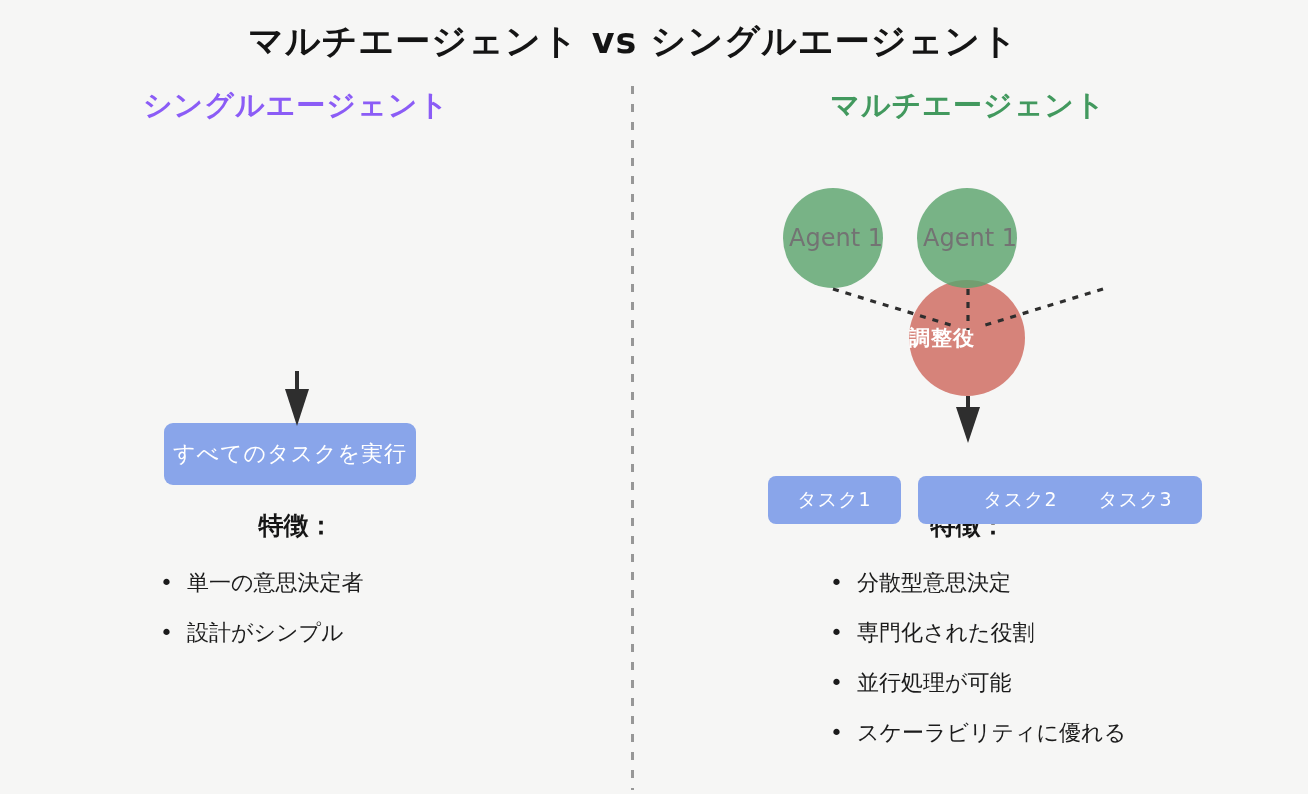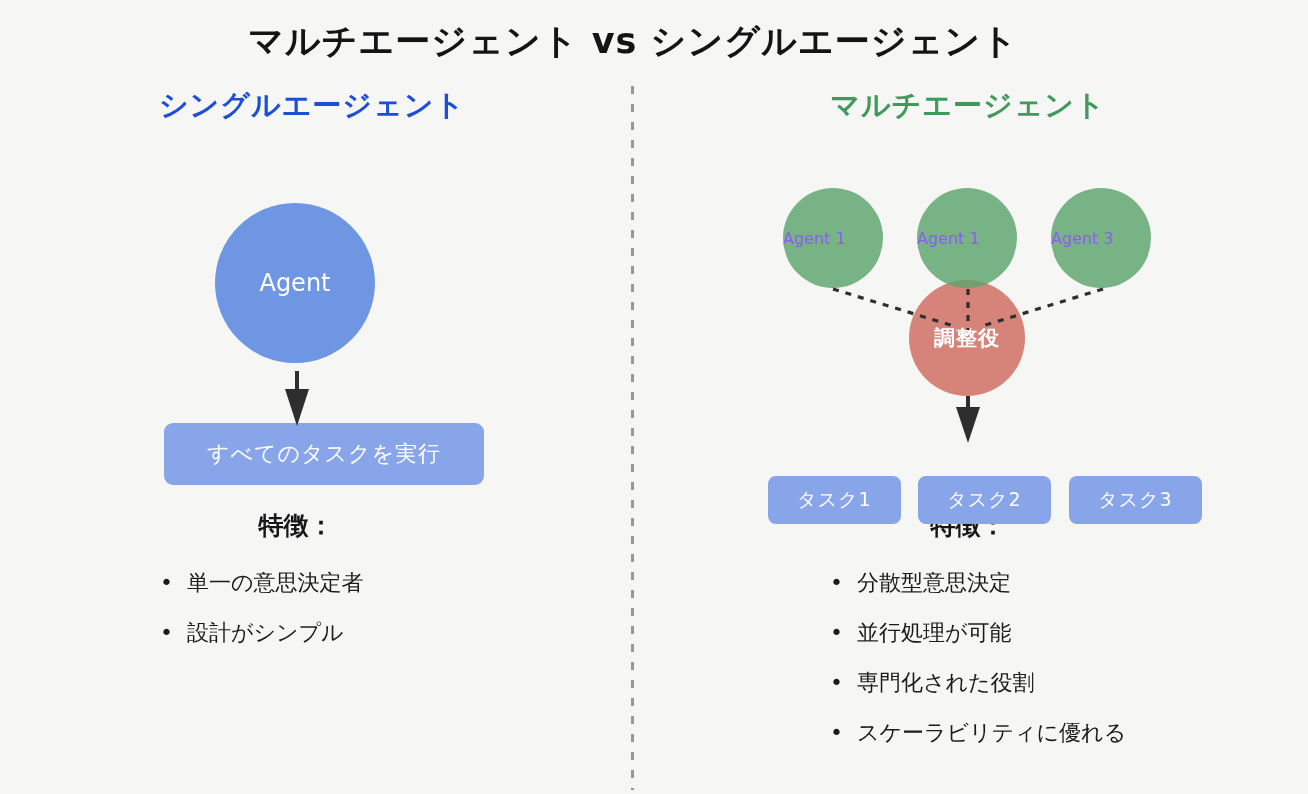--- a/index.html
+++ b/index.html
@@ -35,21 +35,21 @@
   }
   .col-heading {
     position: absolute;
     top: 86px;
     transform: translateX(-50%);
     font-size: 29px;
     font-weight: 700;
     white-space: nowrap;
     letter-spacing: 1px;
   }
-  .heading-left { left: 296px; color: #1d4ed8; margin-left: 16px; }
+  .heading-left { left: 296px; color: #8b5cf6; }
   .heading-right { left: 968px; color: #42995e; }
 
   .agent-circle {
     position: absolute;
     left: 215px;
     top: 203px;
     width: 160px;
     height: 160px;
     border-radius: 50%;
     background: #6e96e2;
@@ -57,60 +57,60 @@
     align-items: center;
     justify-content: center;
     color: #ffffff;
     font-size: 24px;
     z-index: 2;
   }
   .exec-box {
     position: absolute;
     left: 164px;
     top: 423px;
-    width: 320px;
+    width: 252px;
     height: 62px;
     border-radius: 9px;
     background: #89a5ea;
     display: flex;
     align-items: center;
     justify-content: center;
     color: #ffffff;
     font-size: 22px;
     letter-spacing: 1px;
     z-index: 2;
   }
   .mini-circle {
     position: absolute;
     top: 188px;
     width: 100px;
     height: 100px;
     border-radius: 50%;
     background: rgba(91, 163, 110, 0.82);
     display: flex;
     align-items: center;
-    justify-content: flex-start;
-    color: #8b5cf6;
-    font-size: 16px;
+    justify-content: flex-end;
+    color: #737373;
+    font-size: 24px;
     z-index: 3;
   }
   .mini-1 { left: 783px; }
   .mini-2 { left: 917px; }
   .mini-3 { left: 1051px; }
   .coordinator-circle {
     position: absolute;
     left: 909px;
     top: 280px;
     width: 116px;
     height: 116px;
     border-radius: 50%;
     background: #d6837a;
     display: flex;
     align-items: center;
-    justify-content: center;
+    justify-content: flex-start;
     color: #ffffff;
     font-size: 21px;
     font-weight: 700;
     letter-spacing: 1px;
     z-index: 2;
   }
   .task-box {
     position: absolute;
     top: 476px;
     width: 133px;
@@ -119,21 +119,21 @@
     background: #89a5ea;
     display: flex;
     align-items: center;
     justify-content: center;
     color: #ffffff;
     font-size: 19px;
     letter-spacing: 1px;
     z-index: 2;
   }
   .task-1 { left: 768px; }
-  .task-2 { left: 918px; }
+  .task-2 { left: 918px; padding-left: 36px; }
   .task-3 { left: 1069px; }
 
   .features-title {
     position: absolute;
     top: 509px;
     transform: translateX(-50%);
     font-size: 25px;
     font-weight: 700;
     color: #161616;
     white-space: nowrap;
@@ -176,23 +176,20 @@
 <body>
 
 <div class="canvas">
 
   <div class="title">マルチエージェント vs シングルエージェント</div>
 
   <div class="divider"></div>
 
   <div class="col-heading heading-left">シングルエージェント</div>
 
-  <div class="agent-circle">
-    <span>Agent</span>
-  </div>
 
   <div class="exec-box">
     <span>すべてのタスクを実行</span>
   </div>
 
   <div class="features-title ft-left">特徴：</div>
 
   <ul class="feature-list fl-left">
     <li>単一の意思決定者</li>
     <li>設計がシンプル</li>
@@ -203,40 +200,37 @@
   <div class="coordinator-circle">
     <span>調整役</span>
   </div>
 
   <div class="mini-circle mini-1">
     <span>Agent 1</span>
   </div>
   <div class="mini-circle mini-2">
     <span>Agent 1</span>
   </div>
-  <div class="mini-circle mini-3">
-    <span>Agent 3</span>
-  </div>
 
   <div class="task-box task-1">
     <span>タスク1</span>
   </div>
   <div class="task-box task-2">
     <span>タスク2</span>
   </div>
   <div class="task-box task-3">
     <span>タスク3</span>
   </div>
 
   <div class="features-title ft-right">特徴：</div>
 
   <ul class="feature-list fl-right">
     <li>分散型意思決定</li>
+    <li>専門化された役割</li>
     <li>並行処理が可能</li>
-    <li>専門化された役割</li>
     <li>スケーラビリティに優れる</li>
   </ul>
 
   <svg class="overlay-svg" viewBox="0 0 1308 794" xmlns="http://www.w3.org/2000/svg">
 
     <g>
       <line x1="297" y1="371" x2="297" y2="392" stroke="#2e2e2e" stroke-width="4"></line>
       <polygon points="285,389 309,389 297,426" fill="#2e2e2e"></polygon>
     </g>
 

